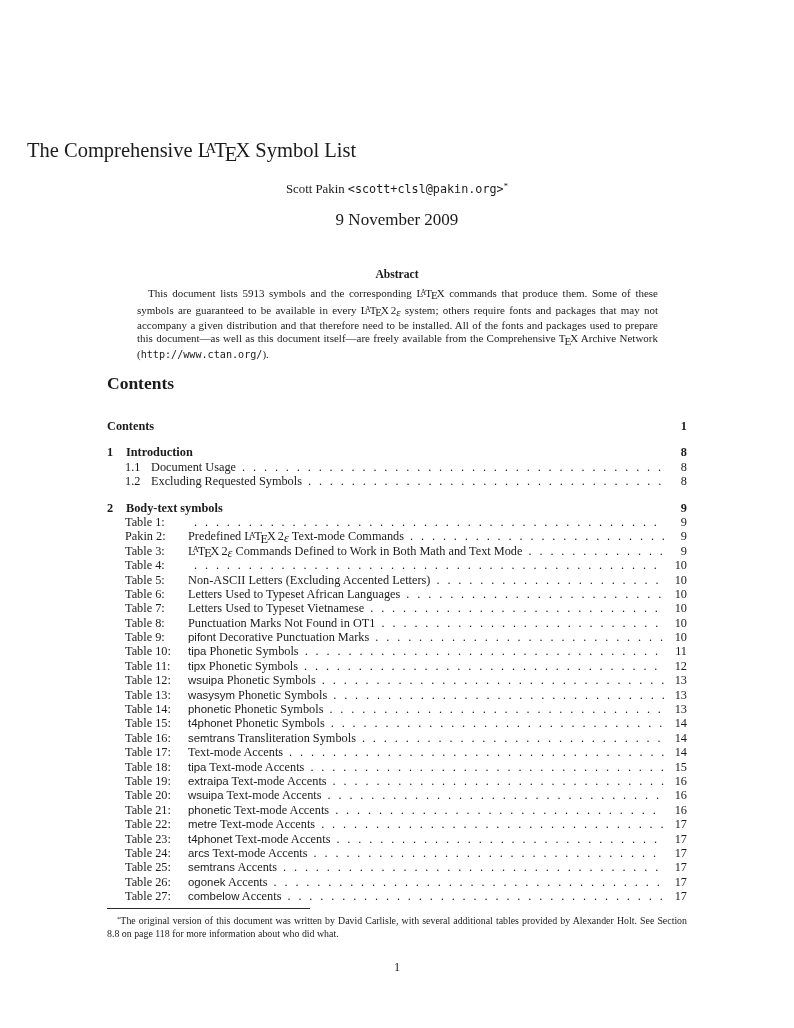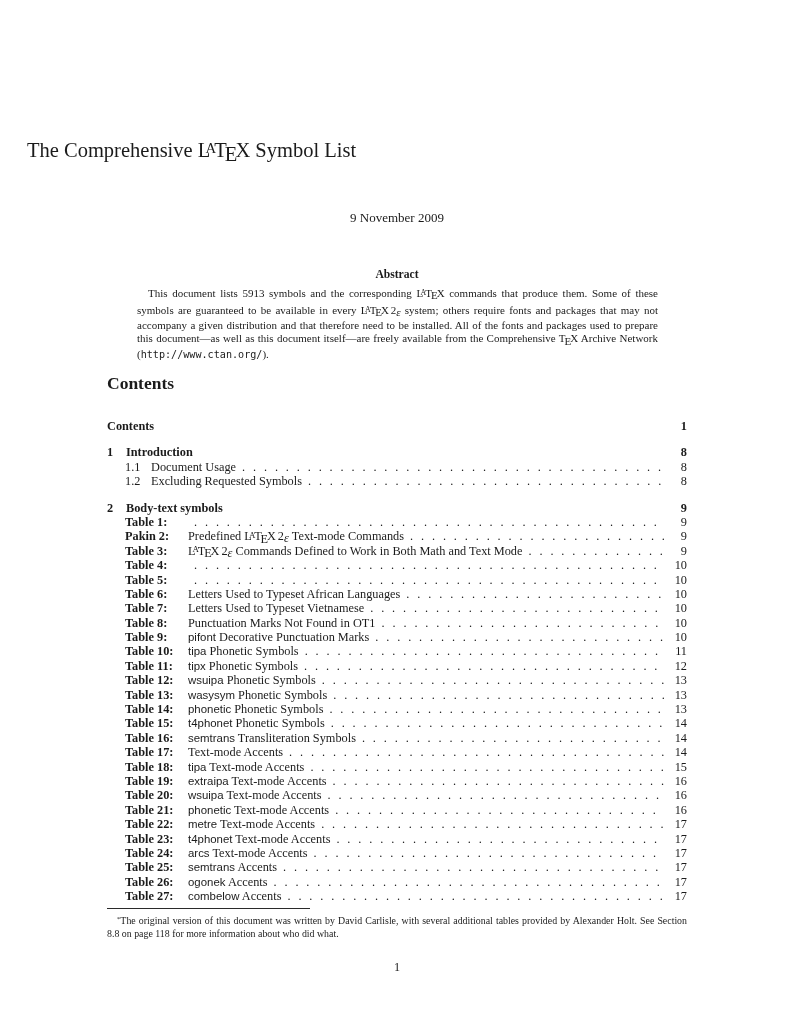--- a/index.html
+++ b/index.html
@@ -16,21 +16,21 @@
   .title {
     position: absolute; top: 139px; left: 0; width: 100%;
     text-align: left; font-size: 20.5px; font-weight: normal; margin-left: 27px;
   }
   .author {
     position: absolute; top: 181px; left: 0; width: 100%;
     text-align: center; font-size: 12.8px;
   }
   .date {
     position: absolute; top: 210px; left: 0; width: 100%;
-    text-align: center; font-size: 13px;
+    text-align: center; font-size: 17px;
   }
   .abs-head {
     position: absolute; top: 268px; left: 0; width: 100%;
     text-align: center; font-weight: bold; font-size: 11.6px;
   }
   .abs-body {
     position: absolute; top: 286px; left: 137px; width: 521px;
     font-size: 11px; line-height: 13.3px;
     text-align: justify; text-indent: 11px;
   }
@@ -42,21 +42,21 @@
     position: absolute; top: 419px; left: 107px; width: 580px;
     font-size: 12.3px;
   }
   .toc-row { display: flex; align-items: baseline; height: 14.4px; }
   .toc-gap { height: 12px; }
   .toc-part, .toc-section { font-weight: bold; }
   .num { flex: none; white-space: nowrap; }
   .toc-section .num { width: 19px; }
   .toc-sub, .toc-table { padding-left: 18px; }
   .toc-sub .num { width: 26px; }
-  .toc-table .num { width: 63px; font-weight: bold; }
+  .toc-table .num { width: 63px; font-weight: normal; }
   .desc { flex: none; white-space: nowrap; }
   .leader { flex: 1 1 auto; overflow: hidden; white-space: nowrap; margin: 0 3px 0 6px; }
   .dots { letter-spacing: 2.4px; }
   .pg { flex: none; min-width: 20px; text-align: right; }
   .sf { font-family: "Liberation Sans", sans-serif; font-size: 0.93em; text-align: right; }
   .mono { font-family: "DejaVu Sans Mono", monospace; font-size: 0.92em; }
   .sup { font-size: 0.68em; vertical-align: 0.42em; }
   
   .logo { white-space: nowrap; }
   .lA { font-size: 0.72em; vertical-align: 0.26em; margin-left: -0.33em; margin-right: -0.13em; }
@@ -76,20 +76,21 @@
     text-align: center; font-size: 12.3px;
   }
 </style>
 </head>
 <body>
 
 <div class="page">
 
   <div class="title"><span>The Comprehensive </span><span class="logo">L<span class="lA">A</span>T<span class="lE">E</span>X</span><span> Symbol List</span></div>
 
+  <div class="author"><span>Scott Pakin </span><span class="mono">&lt;scott+clsl@pakin.org&gt;</span><span class="sup">*</span></div>
 
   <div class="date">9 November 2009</div>
 
   <div class="abs-head">Abstract</div>
   <div class="abs-body"><span>This document lists 5913 symbols and the corresponding </span><span class="logo">L<span class="lA">A</span>T<span class="lE">E</span>X</span><span> commands that produce them. Some of these symbols are guaranteed to be available in every </span><span class="logo">L<span class="lA">A</span>T<span class="lE">E</span>X<span class="ltwo">2</span><span class="leps">ε</span></span><span> system; others require fonts and packages that may not accompany a given distribution and that therefore need to be installed. All of the fonts and packages used to prepare this document—as well as this document itself—are freely available from the Comprehensive </span><span class="logo">T<span class="lE">E</span>X</span><span> Archive Network (</span><span class="mono">http://www.ctan.org/</span><span>).</span></div>
 
   <div class="contents-head">Contents</div>
 
   <div class="toc" id="toc">
       <div class="toc-row toc-part">
@@ -140,20 +141,21 @@
         <span class="leader"><span class="dots">. . . . . . . . . . . . . . . . . . . . . . . . . . . . . . . . . . . . . . . . . . . . . . . . . . . . . . . . . . . . . . . . . . . . . . . . . . . . . . . .</span></span>
         <span class="pg">9</span>
       </div>
       <div class="toc-row toc-table">
         <span class="num">Table 4:</span>
         <span class="leader"><span class="dots">. . . . . . . . . . . . . . . . . . . . . . . . . . . . . . . . . . . . . . . . . . . . . . . . . . . . . . . . . . . . . . . . . . . . . . . . . . . . . . . .</span></span>
         <span class="pg">10</span>
       </div>
       <div class="toc-row toc-table">
         <span class="num">Table 5:</span>
+        <span class="desc"><span>Non-ASCII Letters (Excluding Accented Letters)</span></span>
         <span class="leader"><span class="dots">. . . . . . . . . . . . . . . . . . . . . . . . . . . . . . . . . . . . . . . . . . . . . . . . . . . . . . . . . . . . . . . . . . . . . . . . . . . . . . . .</span></span>
         <span class="pg">10</span>
       </div>
       <div class="toc-row toc-table">
         <span class="num">Table 6:</span>
         <span class="desc"><span>Letters Used to Typeset African Languages</span></span>
         <span class="leader"><span class="dots">. . . . . . . . . . . . . . . . . . . . . . . . . . . . . . . . . . . . . . . . . . . . . . . . . . . . . . . . . . . . . . . . . . . . . . . . . . . . . . . .</span></span>
         <span class="pg">10</span>
       </div>
       <div class="toc-row toc-table">

